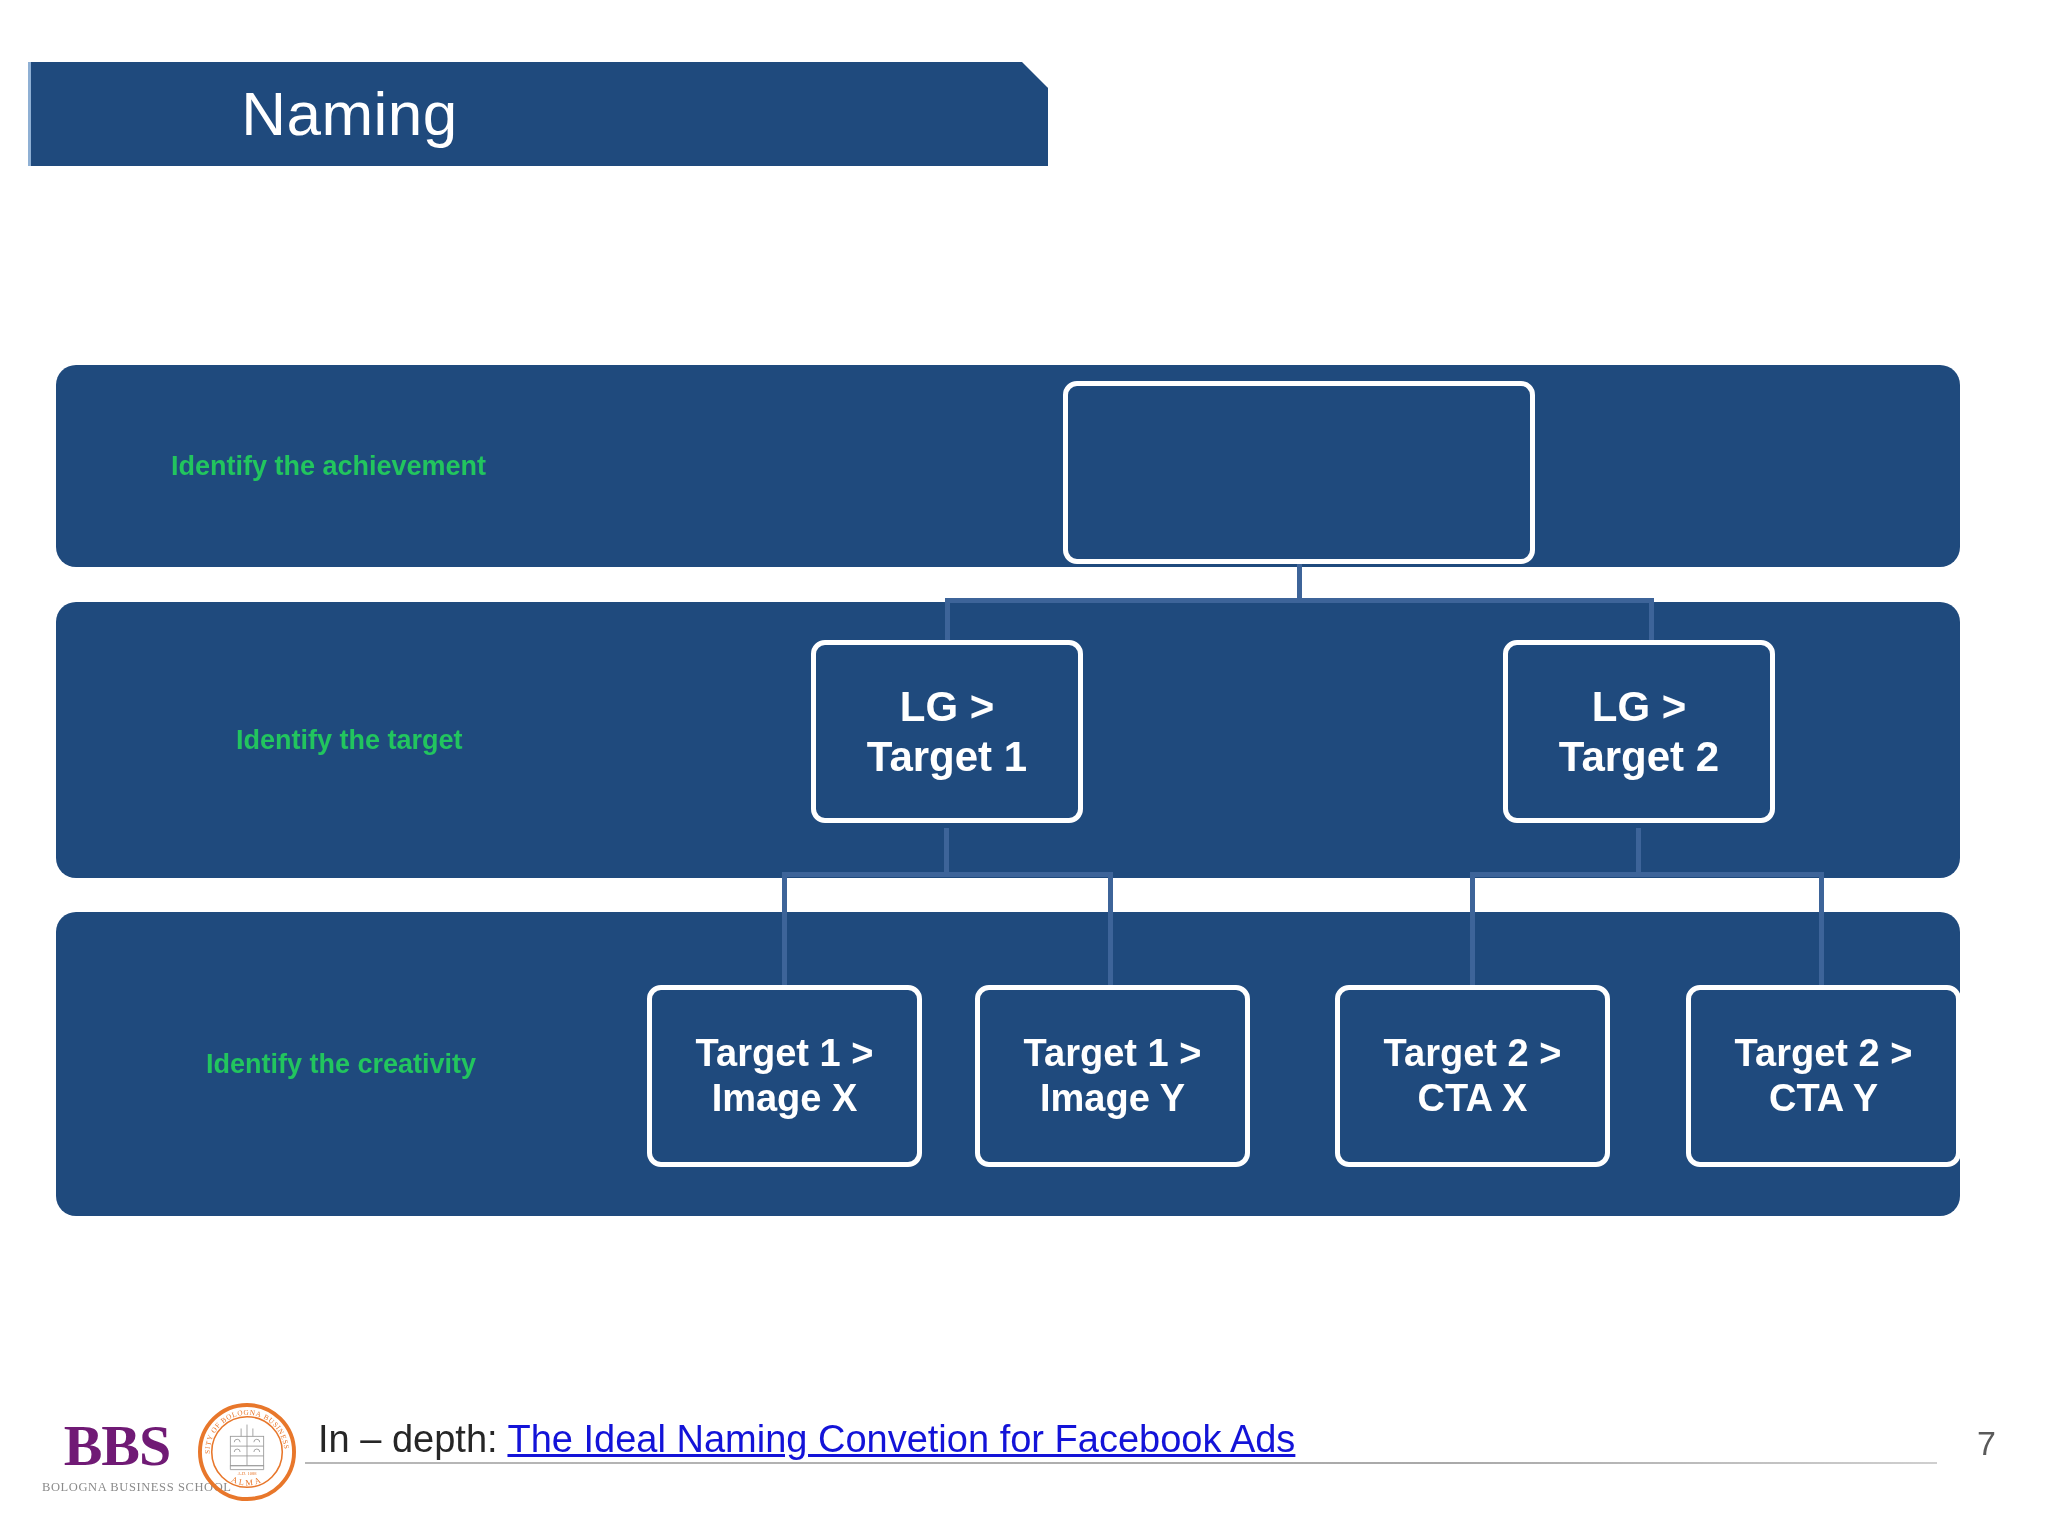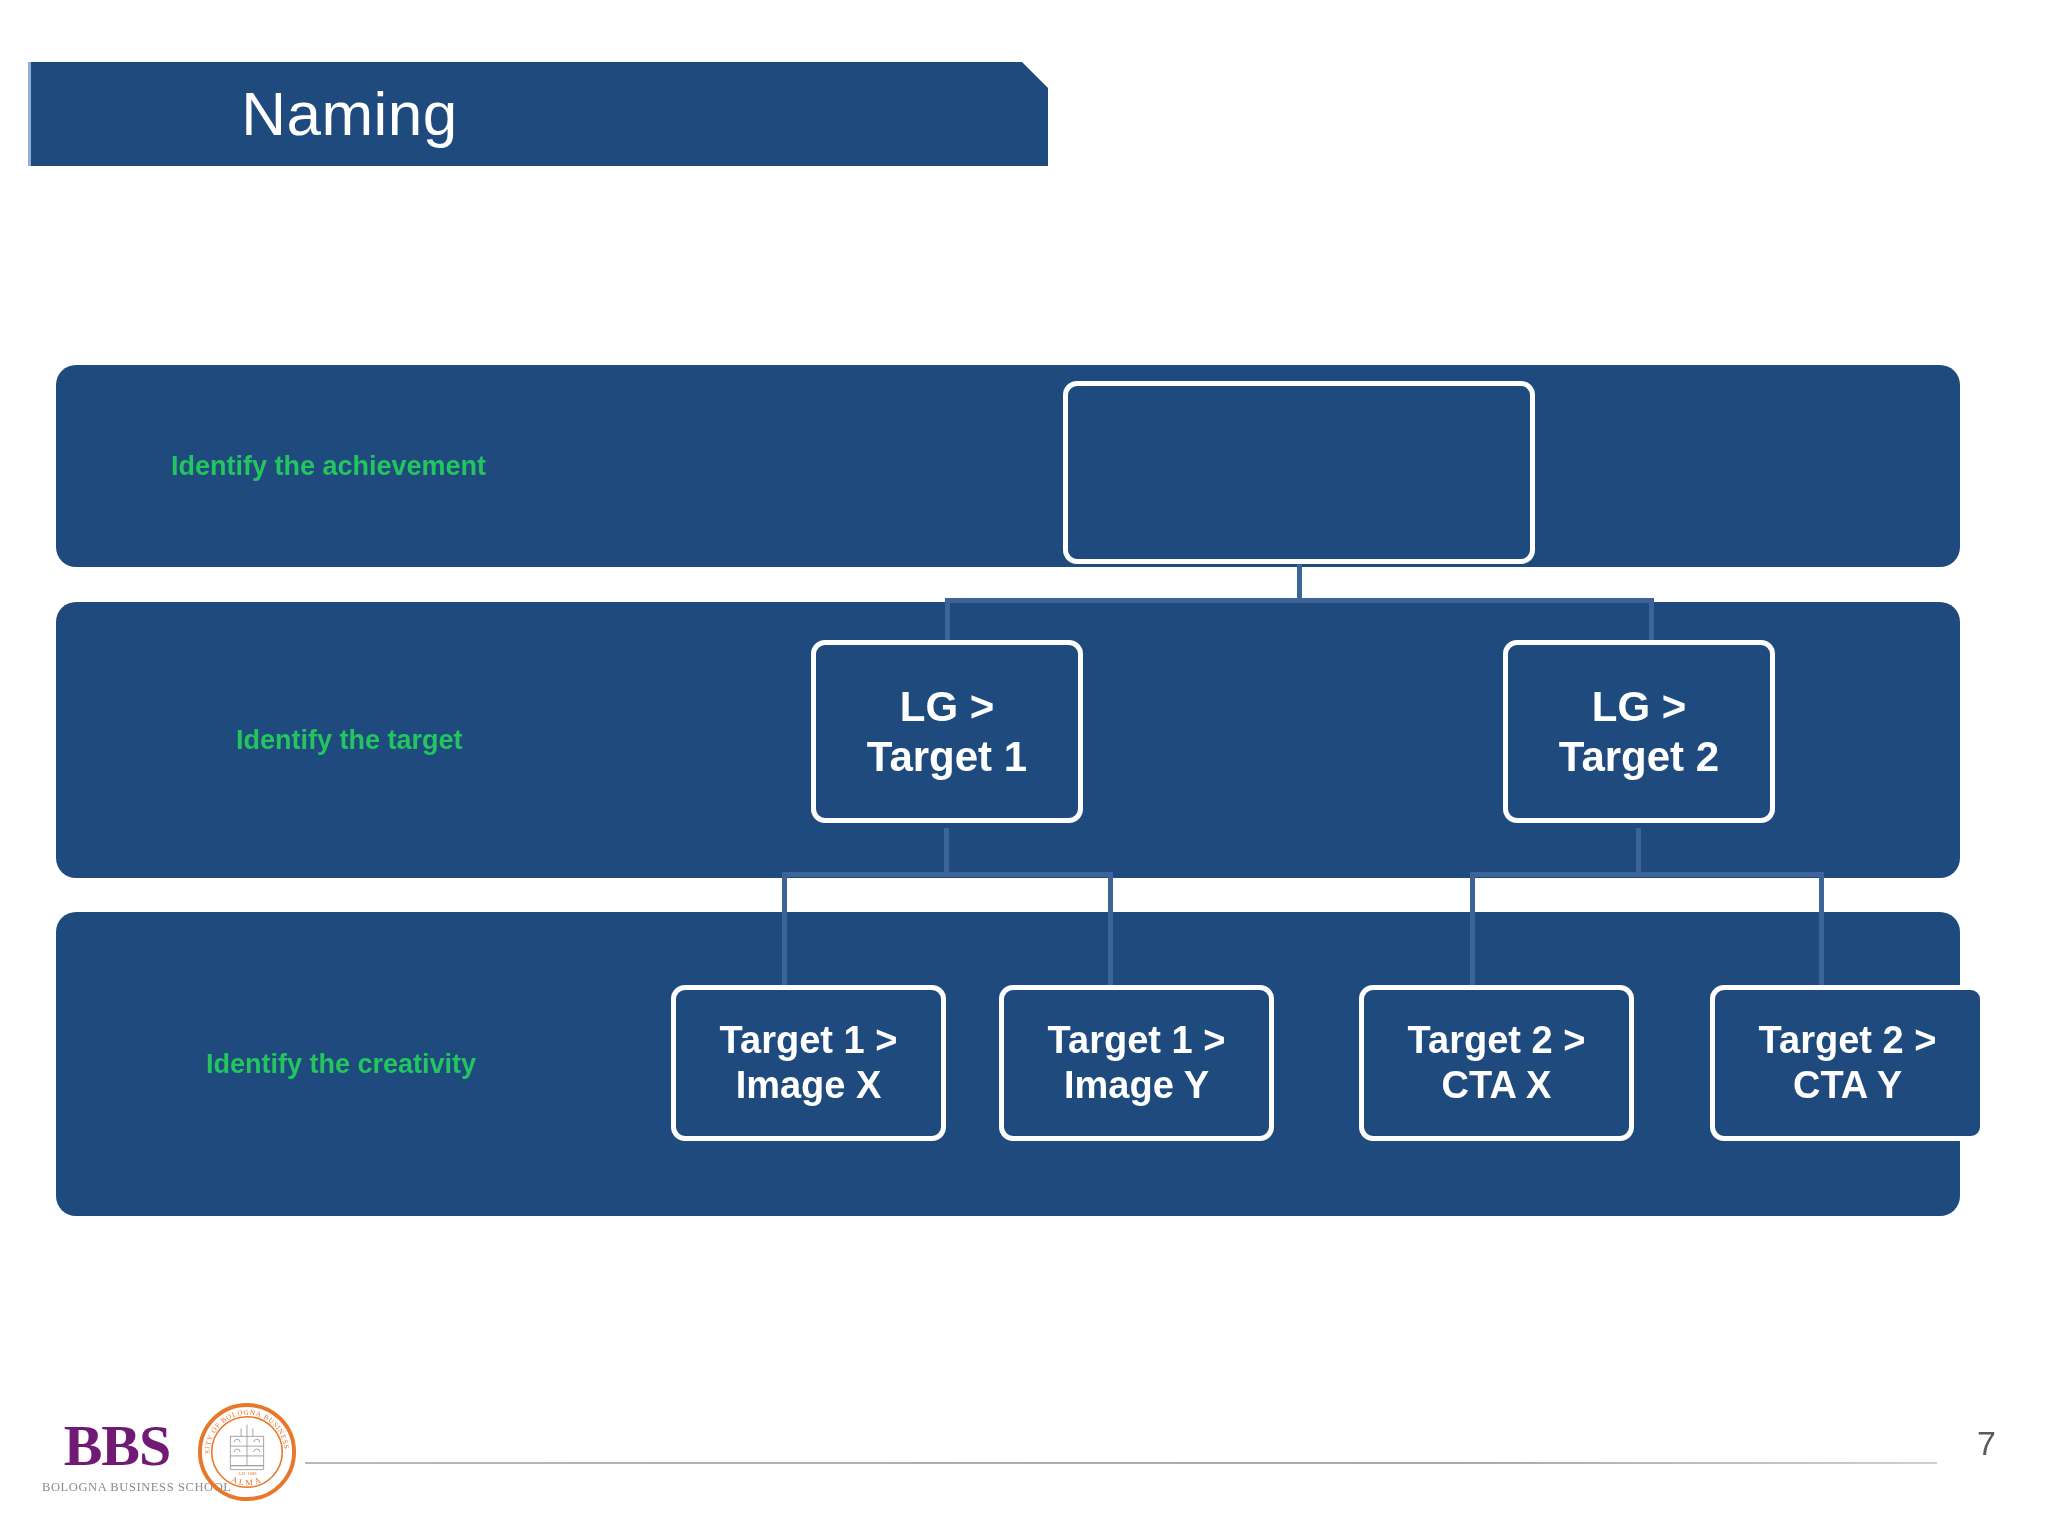--- a/index.html
+++ b/index.html
@@ -96,23 +96,22 @@
   .node-l2 {
     top: 640px;
     width: 272px; height: 183px;
     font-size: 42px;
   }
   #node-lg-target-1 { left: 811px; }
   #node-lg-target-2 { left: 1503px; }
 
   .node-l3 {
     top: 985px;
-    width: 275px; height: 156px;
+    width: 275px; height: 182px;
     font-size: 38px;
-    margin-left: 24px;
   }
   #node-t1-image-x { left: 647px; }
   #node-t1-image-y { left: 975px; }
   #node-t2-cta-x   { left: 1335px; }
   #node-t2-cta-y   { left: 1686px; }
 
   
   .conn {
     position: absolute;
     background: #3d6499;
@@ -280,16 +279,19 @@
         <path d="M50,22 L50,34 M44,34 L44,26 M56,34 L56,26"></path>
         <path d="M33,44 L67,44 M33,54 L67,54 M50,34 L50,64"></path>
         <path d="M37,40 a3,3 0 0 1 6,0 M57,40 a3,3 0 0 1 6,0"></path>
         <path d="M37,50 a3,3 0 0 1 6,0 M57,50 a3,3 0 0 1 6,0"></path>
         <path d="M33,64 L67,64 L67,68 L33,68 Z"></path>
       </g>
       <text x="50" y="73.5" font-size="4.6" fill="#e8772b" text-anchor="middle" font-family="'Liberation Serif', serif">A.D. 1088</text>
     </svg>
   </div>
 
+  <div id="footer-link-wrap">
+    <span id="footer-prefix">In – depth: </span><span id="footer-link">The Ideal Naming Convetion for Facebook Ads </span>
+  </div>
 
   <div id="page-number">7</div>
 
 </div>
 
 </body></html>

